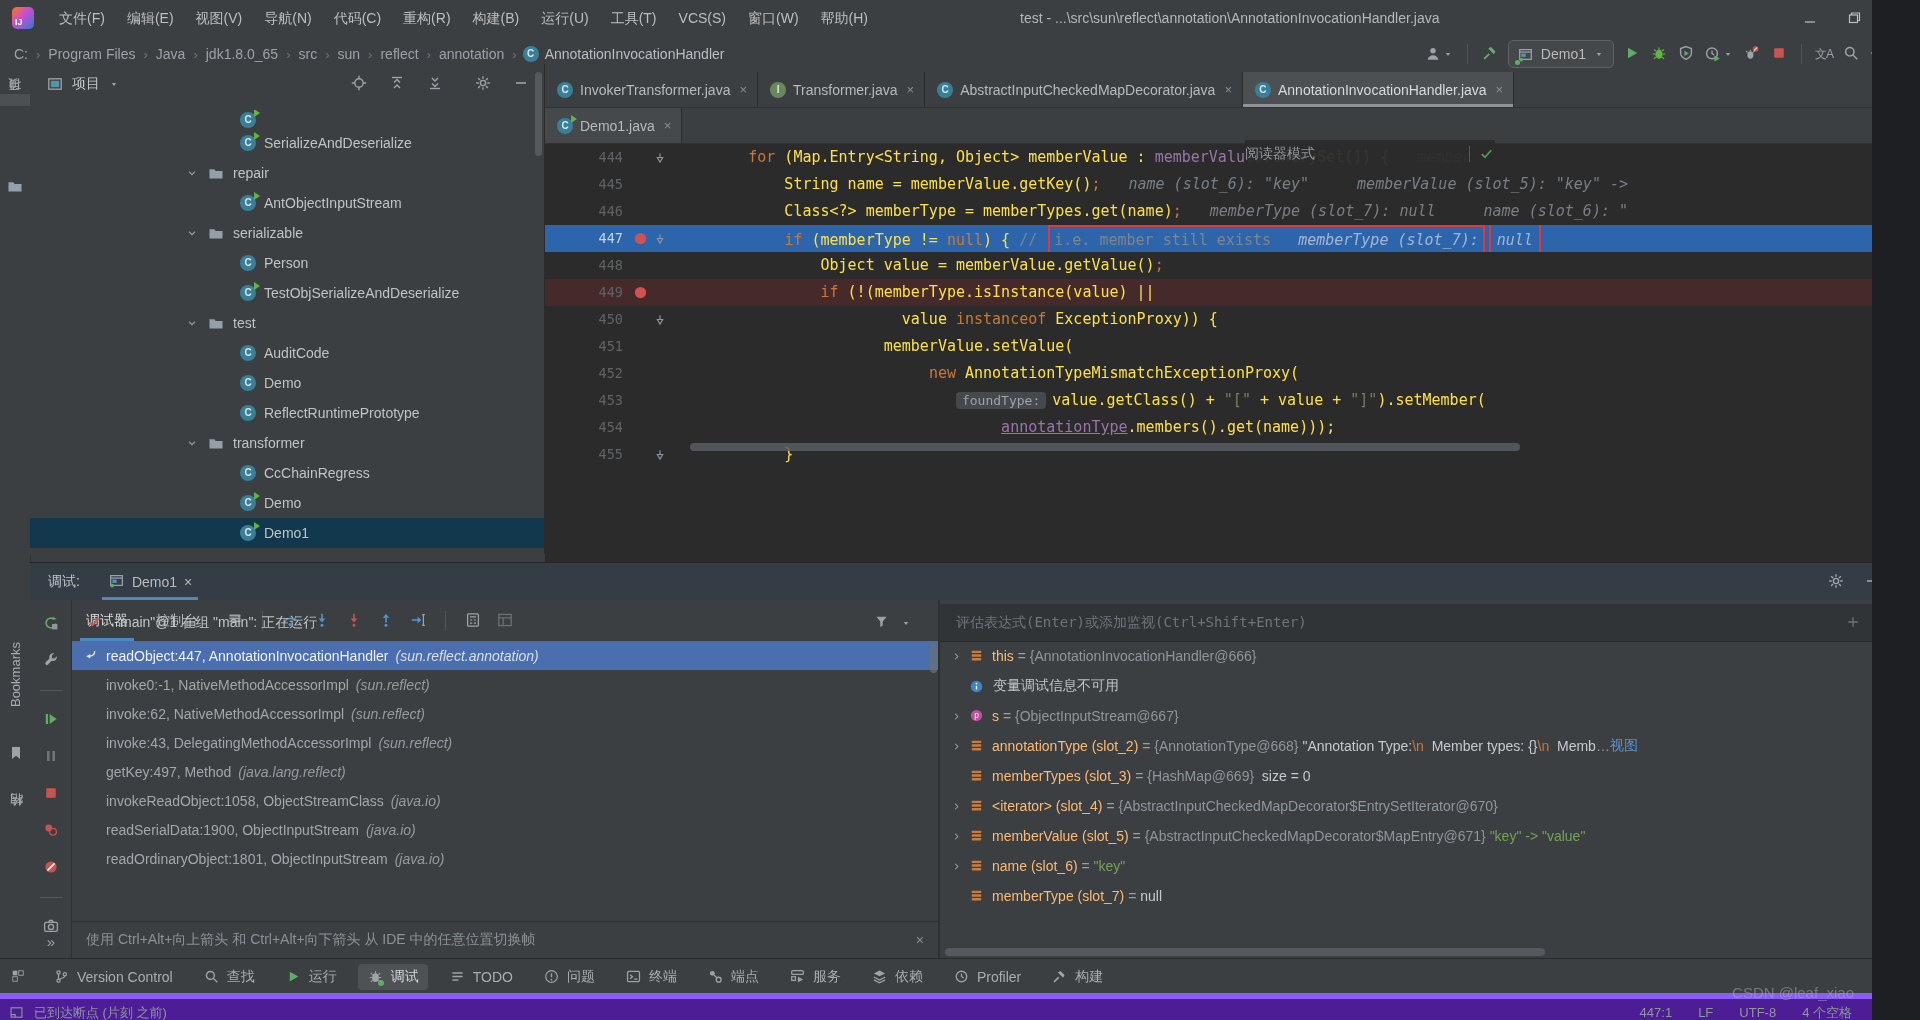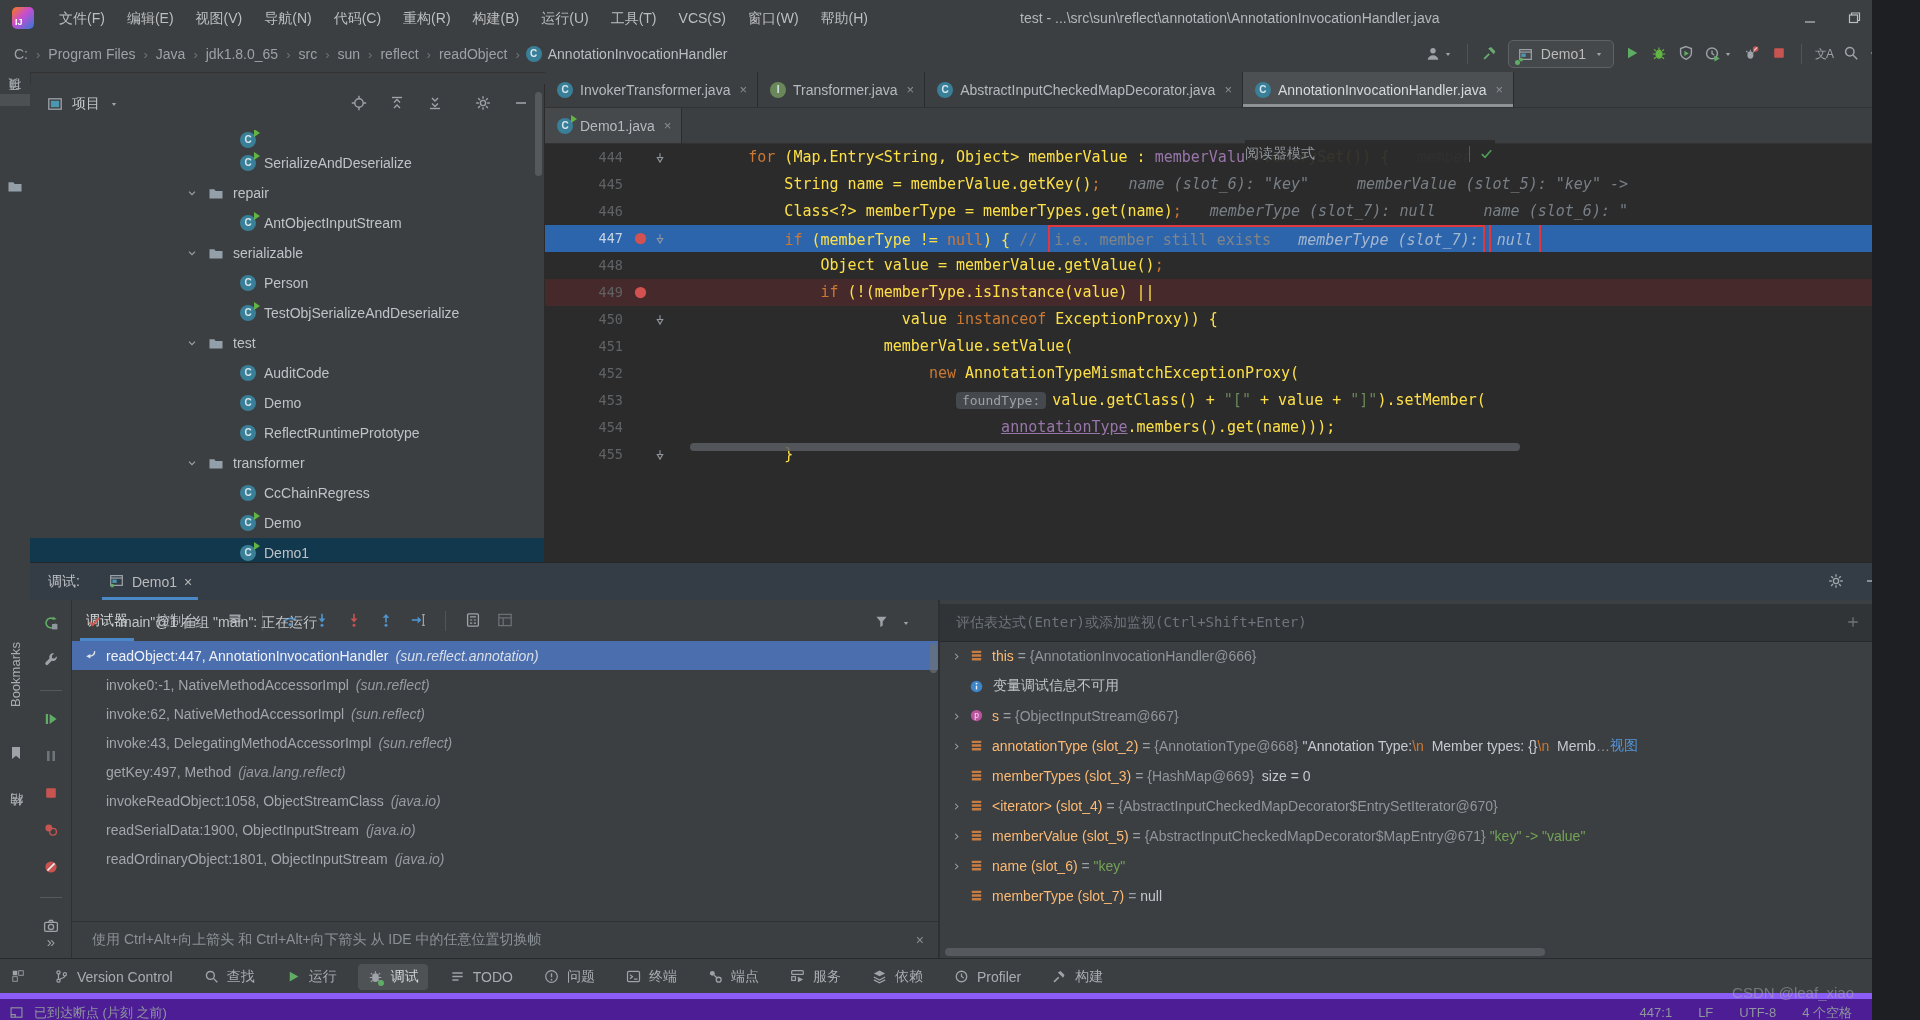--- a/index.html
+++ b/index.html
@@ -47,21 +47,21 @@
   #ls-bmicon{position:absolute;top:672px;left:7px;}
   #ls-structure{position:absolute;top:745px;left:8px;}
   
   #rightstrip{position:absolute;left:1895px;top:72px;width:25px;height:886px;background:#3c3f41;border-left:1px solid #323537;}
   #rs-maven{position:absolute;top:25px;left:5px;color:#a7adb2;}
   #rs-dbicon{position:absolute;top:140px;left:3px;}
   #rs-db{position:absolute;top:165px;left:6px;}
   #rs-notif{position:absolute;top:280px;left:6px;}
   #rs-bell{position:absolute;top:355px;left:3px;}
   
-  #project{position:absolute;left:30px;top:84px;width:515px;height:490px;background:#3c3f41;border-right:1px solid #2b2b2b;box-sizing:border-box;}
+  #project{position:absolute;left:30px;top:64px;width:515px;height:490px;background:#3c3f41;border-right:1px solid #2b2b2b;box-sizing:border-box;}
   #proj-head{height:40px;display:flex;align-items:center;padding:0 14px 0 16px;gap:8px;}
   #proj-head .title{color:#c3c7cb;}
   #proj-head .spacer{flex:1;}
   #proj-tree{position:absolute;left:0;top:46px;right:0;bottom:0;overflow:hidden;}
   .trow{height:30px;display:flex;align-items:center;gap:8px;color:#bfc3c7;}
   .trow.folder{padding-left:155px;}
   .trow.leaf{padding-left:210px;}
   .trow.selected{background:#12384d;}
   .trow .flabel{color:#bfc3c7;}
   #proj-scroll{position:absolute;right:2px;top:8px;width:7px;height:84px;background:#5a5e61;border-radius:4px;opacity:.85;}
@@ -223,21 +223,21 @@
         <span class="crumb">Java</span>
         <span class="crumb-sep">›</span>
         <span class="crumb">jdk1.8.0_65</span>
         <span class="crumb-sep">›</span>
         <span class="crumb">src</span>
         <span class="crumb-sep">›</span>
         <span class="crumb">sun</span>
         <span class="crumb-sep">›</span>
         <span class="crumb">reflect</span>
         <span class="crumb-sep">›</span>
-        <span class="crumb">readObject</span>
+        <span class="crumb">annotation</span>
         <span class="crumb-sep">›</span>
         <span class="tclass">C</span>
         <span class="crumb crumb-last">AnnotationInvocationHandler</span>
       </div>
     <div id="nav-right">
         <span style="display:flex;align-items:center">
           <span class="icn" style="width:18px;height:18px">
             <svg width="16" height="16" viewBox="0 0 16 16">
               <circle cx="8" cy="4.8" r="2.7" fill="#9da3a9"></circle>
               <path d="M2.6 13.8c.6-3 2.8-4.6 5.4-4.6s4.8 1.6 5.4 4.6z" fill="#9da3a9"></path>
@@ -827,21 +827,21 @@
           <span>readSerialData:1900, ObjectInputStream</span>
           <span class="pkg">(java.io)</span>
         </div>
         <div class="frow">
           <span class="islot"></span>
           <span>readOrdinaryObject:1801, ObjectInputStream</span>
           <span class="pkg">(java.io)</span>
         </div>
       </div>
     <div id="frames-hint">
-      <span style="margin-left:20px">使用 Ctrl+Alt+向上箭头 和 Ctrl+Alt+向下箭头 从 IDE 中的任意位置切换帧</span>
+      <span style="margin-left:14px">使用 Ctrl+Alt+向上箭头 和 Ctrl+Alt+向下箭头 从 IDE 中的任意位置切换帧</span>
       <span class="x">×</span>
     </div>
     <div id="frames-scroll"></div>
     <div id="pane-divider"></div>
     <div id="eval-row">
       <span class="ph mono">评估表达式(Enter)或添加监视(Ctrl+Shift+Enter)</span>
       <span class="rt" id="eval-icons">
           <span><span class="icn" style="width:16px;height:16px">
               <svg width="14" height="14" viewBox="0 0 16 16">
                 <path d="M8 2.6v10.8M2.6 8h10.8" stroke="#6f7478" stroke-width="1.5"></path>

